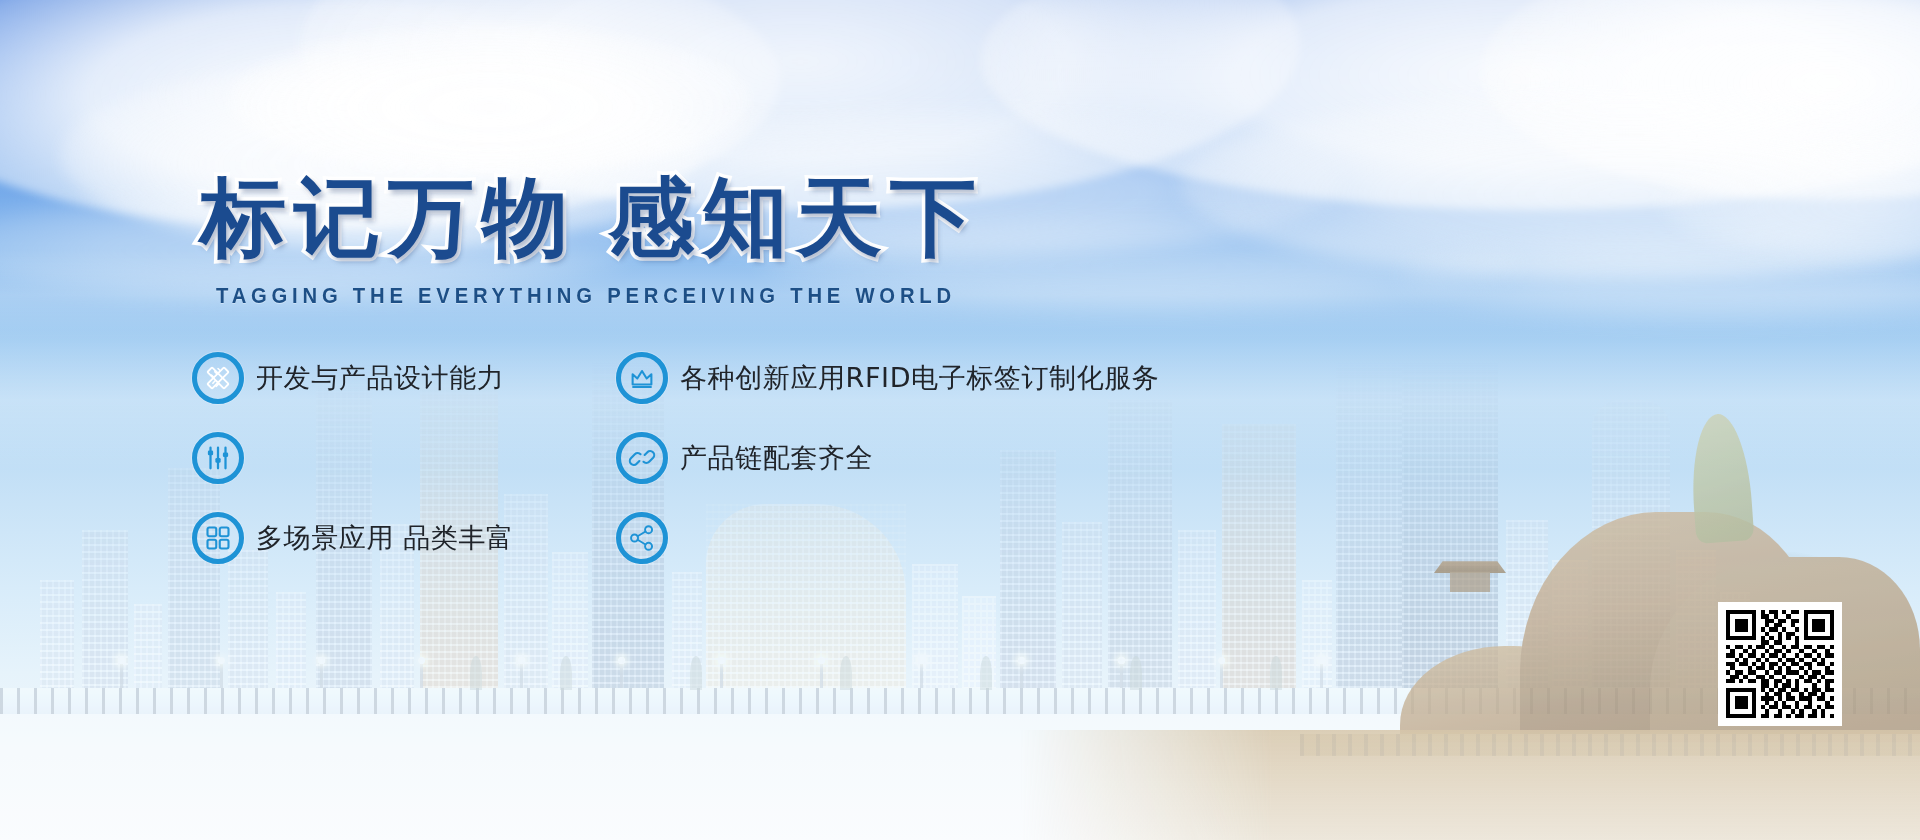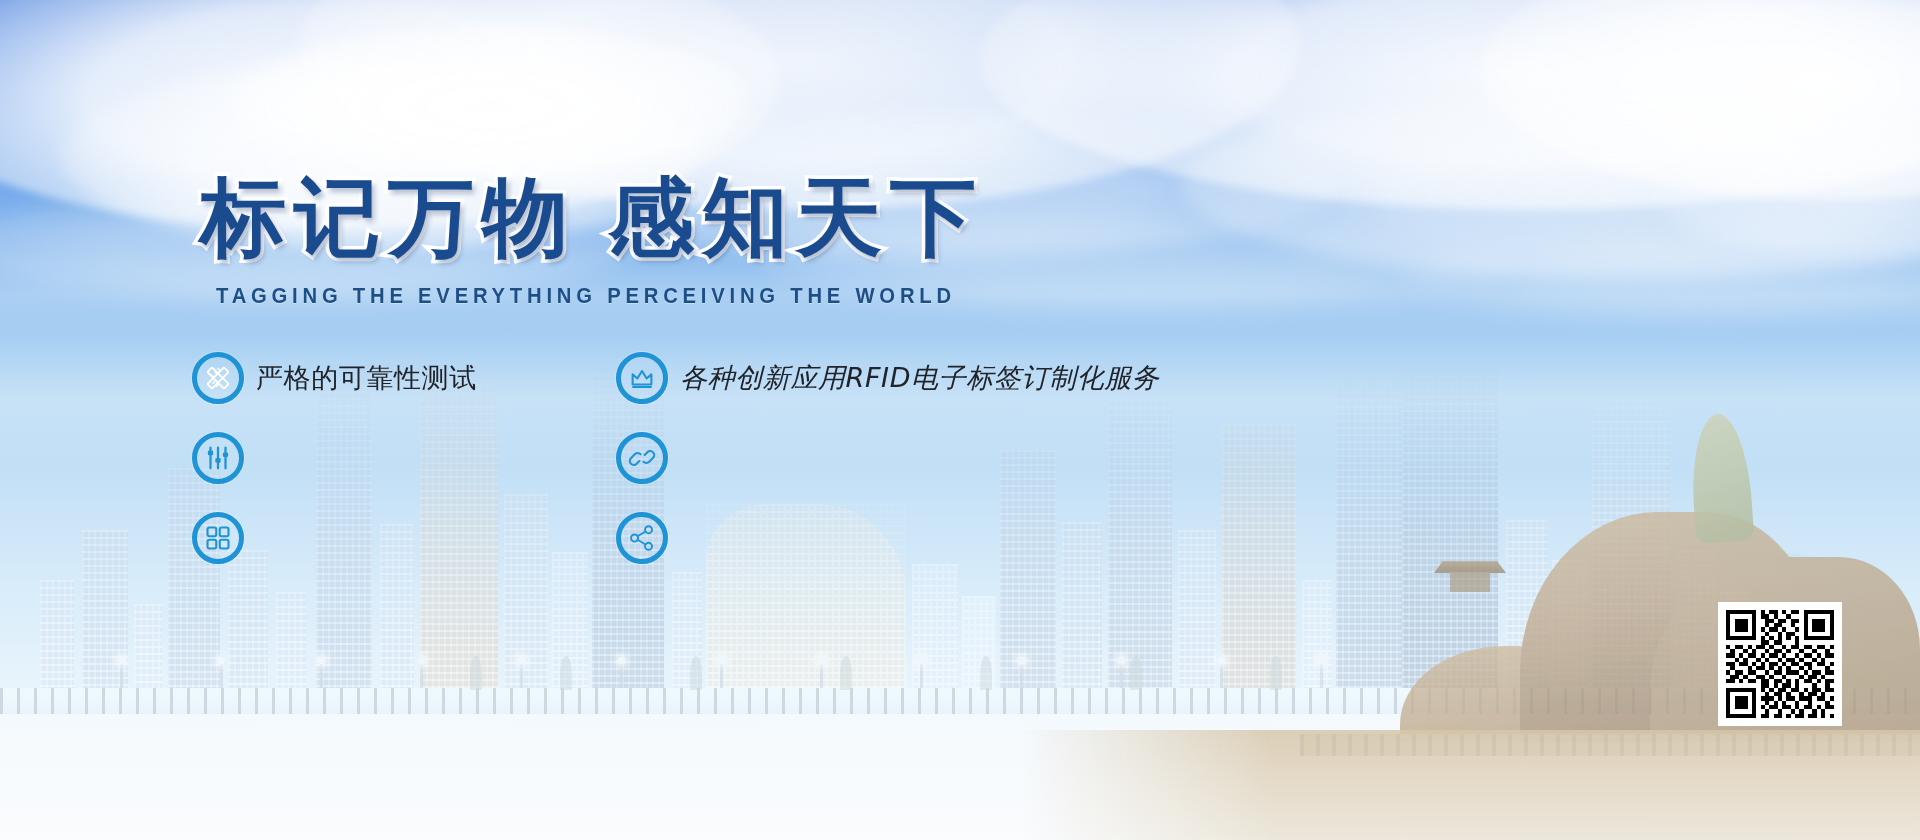--- a/index.html
+++ b/index.html
@@ -185,21 +185,21 @@
     white-space:nowrap;
     transform:scaleX(.92);
     transform-origin:left center;
     text-shadow:0 1px 0 rgba(255,255,255,.35);
   }
 
   
   .features{ position:absolute; left:190px; top:352px; }
   .frow{ position:absolute; display:flex; align-items:center; white-space:nowrap; }
   .fr-c1 { left:0px;   }
-  .fr-c2 { left:424px;font-style:italic; }
+  .fr-c2 { left:424px; }
   .fr-r1 { top:0px;   }
   .fr-r2 { top:80px;  }
   .fr-r3 { top:160px; }
 
   .fic{
     position:relative;
     width:52px; height:52px; flex:0 0 52px;
     border:5px solid #1e93d6;
     border-radius:50%;
     display:flex; align-items:center; justify-content:center;
@@ -337,21 +337,21 @@
 
       <div class="frow fr-c1 fr-r1">
         <span class="fic">
           <svg width="30" height="30" viewBox="0 0 32 32" fill="none" stroke="#ffffff" stroke-width="2" stroke-linejoin="round">
             <rect x="3.5" y="12.5" width="25" height="7" rx="1.2" transform="rotate(-45 16 16)"></rect>
             <path d="M9 12.8l2.2 2.2M12.5 9.3l2.2 2.2M16 5.8l2.2 2.2" stroke-width="1.6" stroke-linecap="round"></path>
             <rect x="3.5" y="12.5" width="25" height="7" rx="1.2" transform="rotate(45 16 16)"></rect>
             <path d="M10.5 21.5l2.2-2.2M14 25l2.2-2.2" stroke-width="1.6" stroke-linecap="round"></path>
           </svg>
         </span>
-        <span class="flabel">严格的可靠性测试</span>
+        <span class="flabel">开发与产品设计能力</span>
       </div>
 
       <div class="frow fr-c1 fr-r2">
         <span class="fic">
           <svg width="30" height="30" viewBox="0 0 32 32" fill="none" stroke="#1e93d6" stroke-width="2.4" stroke-linecap="round">
             <line x1="8" y1="5" x2="8" y2="27"></line>
             <line x1="16" y1="5" x2="16" y2="27"></line>
             <line x1="24" y1="5" x2="24" y2="27"></line>
             <rect x="5.2" y="8" width="5.6" height="5" rx="1.4" fill="#1e93d6" stroke="none"></rect>
             <rect x="13.2" y="16" width="5.6" height="5" rx="1.4" fill="#1e93d6" stroke="none"></rect>
@@ -362,39 +362,41 @@
 
       <div class="frow fr-c1 fr-r3">
         <span class="fic">
           <svg width="28" height="28" viewBox="0 0 32 32" fill="none" stroke="#1e93d6" stroke-width="2.4">
             <rect x="4" y="4" width="10" height="10" rx="2"></rect>
             <rect x="18" y="4" width="10" height="10" rx="2"></rect>
             <rect x="4" y="18" width="10" height="10" rx="2"></rect>
             <rect x="18" y="18" width="10" height="10" rx="2"></rect>
           </svg>
         </span>
+        <span class="flabel">多场景应用 品类丰富</span>
       </div>
 
       <div class="frow fr-c2 fr-r1">
         <span class="fic">
           <svg width="30" height="30" viewBox="0 0 32 32" fill="none" stroke="#1e93d6" stroke-width="2.2" stroke-linejoin="round" stroke-linecap="round">
             <path d="M6 23V12l5 4.5 5-8 5 8 5-4.5v11z"></path>
             <line x1="6.5" y1="25.5" x2="25.5" y2="25.5"></line>
           </svg>
         </span>
         <span class="flabel">各种创新应用RFID电子标签订制化服务</span>
       </div>
 
       <div class="frow fr-c2 fr-r2">
         <span class="fic">
           <svg width="28" height="28" viewBox="0 0 32 32" fill="none" stroke="#1e93d6" stroke-width="2.4" stroke-linecap="round">
             <path d="M13 19.5l-3.2 3.2a4.6 4.6 0 0 1-6.5-6.5l4.5-4.5a4.6 4.6 0 0 1 6.5 0"></path>
             <path d="M19 12.5l3.2-3.2a4.6 4.6 0 0 1 6.5 6.5l-4.5 4.5a4.6 4.6 0 0 1-6.5 0"></path>
           </svg>
         </span>
+        <span class="flabel">产品链配套齐全</span>
       </div>
 
       <div class="frow fr-c2 fr-r3">
         <span class="fic">
           <svg width="28" height="28" viewBox="0 0 32 32" fill="none" stroke="#1e93d6" stroke-width="2.2">
             <circle cx="23.5" cy="6.5" r="4"></circle>
             <circle cx="7.5" cy="16" r="4"></circle>
             <circle cx="23.5" cy="25.5" r="4"></circle>
             <line x1="11" y1="14" x2="20" y2="8.6" stroke-linecap="round"></line>
             <line x1="11" y1="18" x2="20" y2="23.4" stroke-linecap="round"></line>

